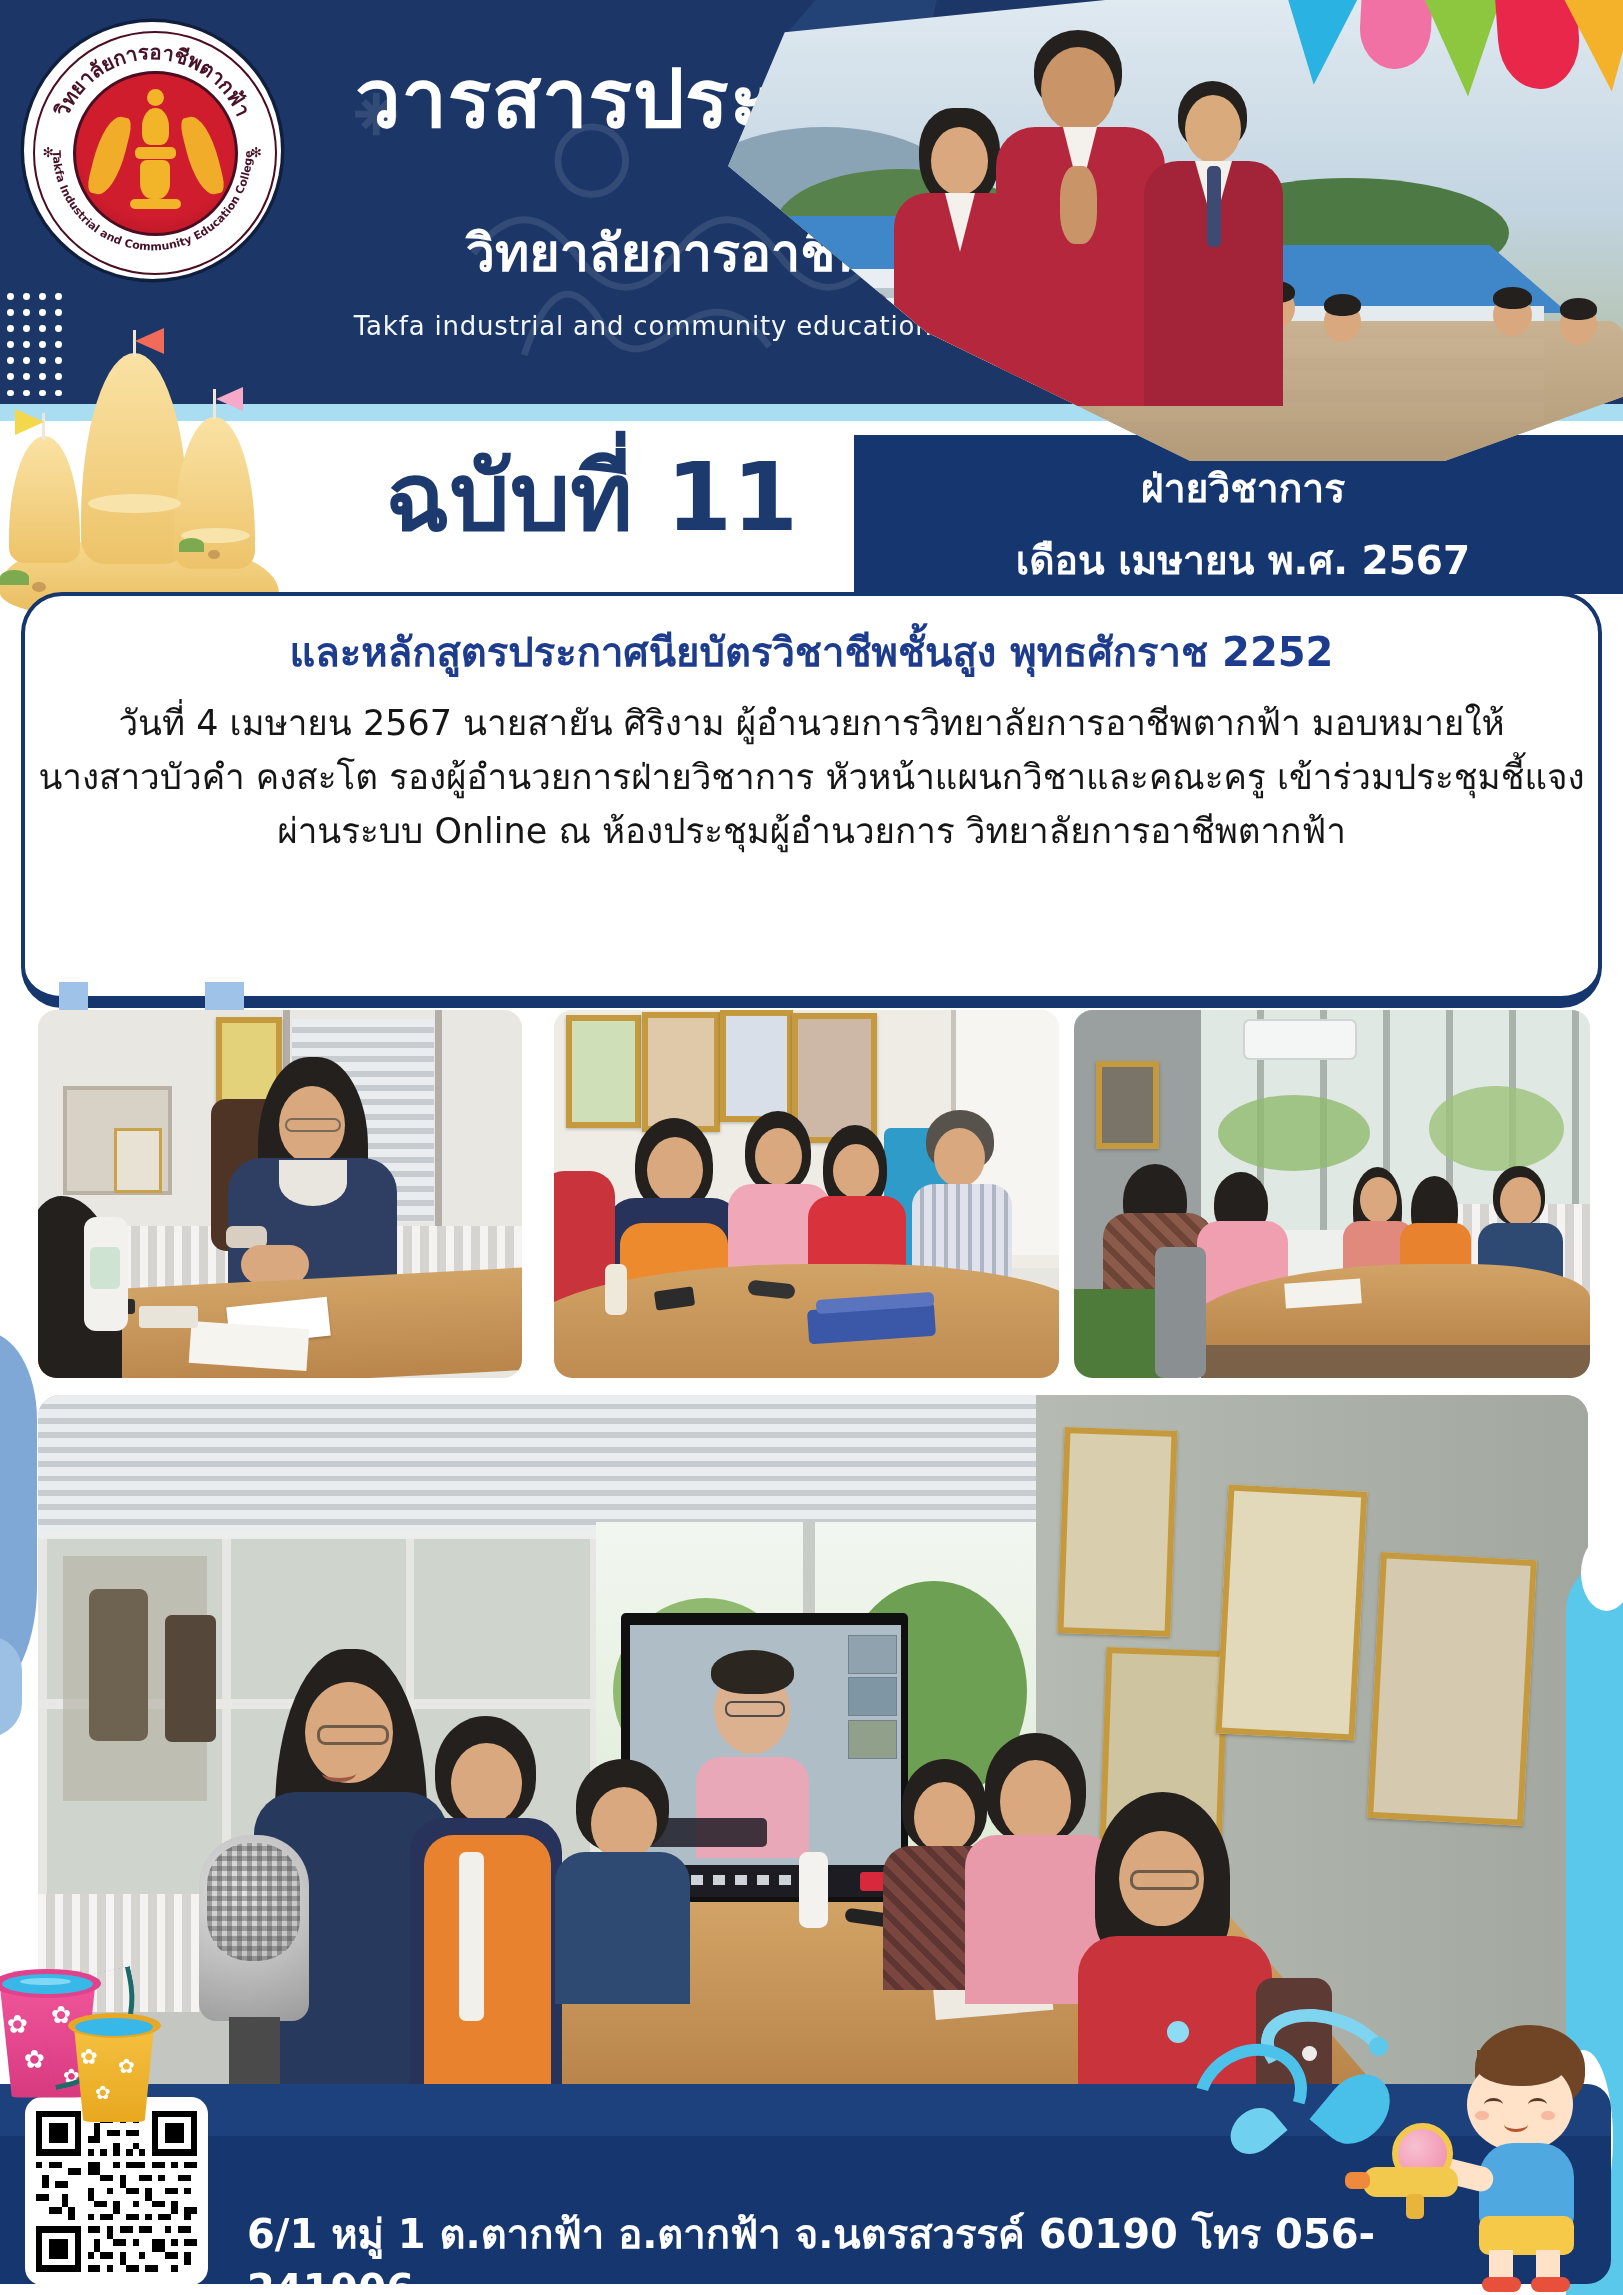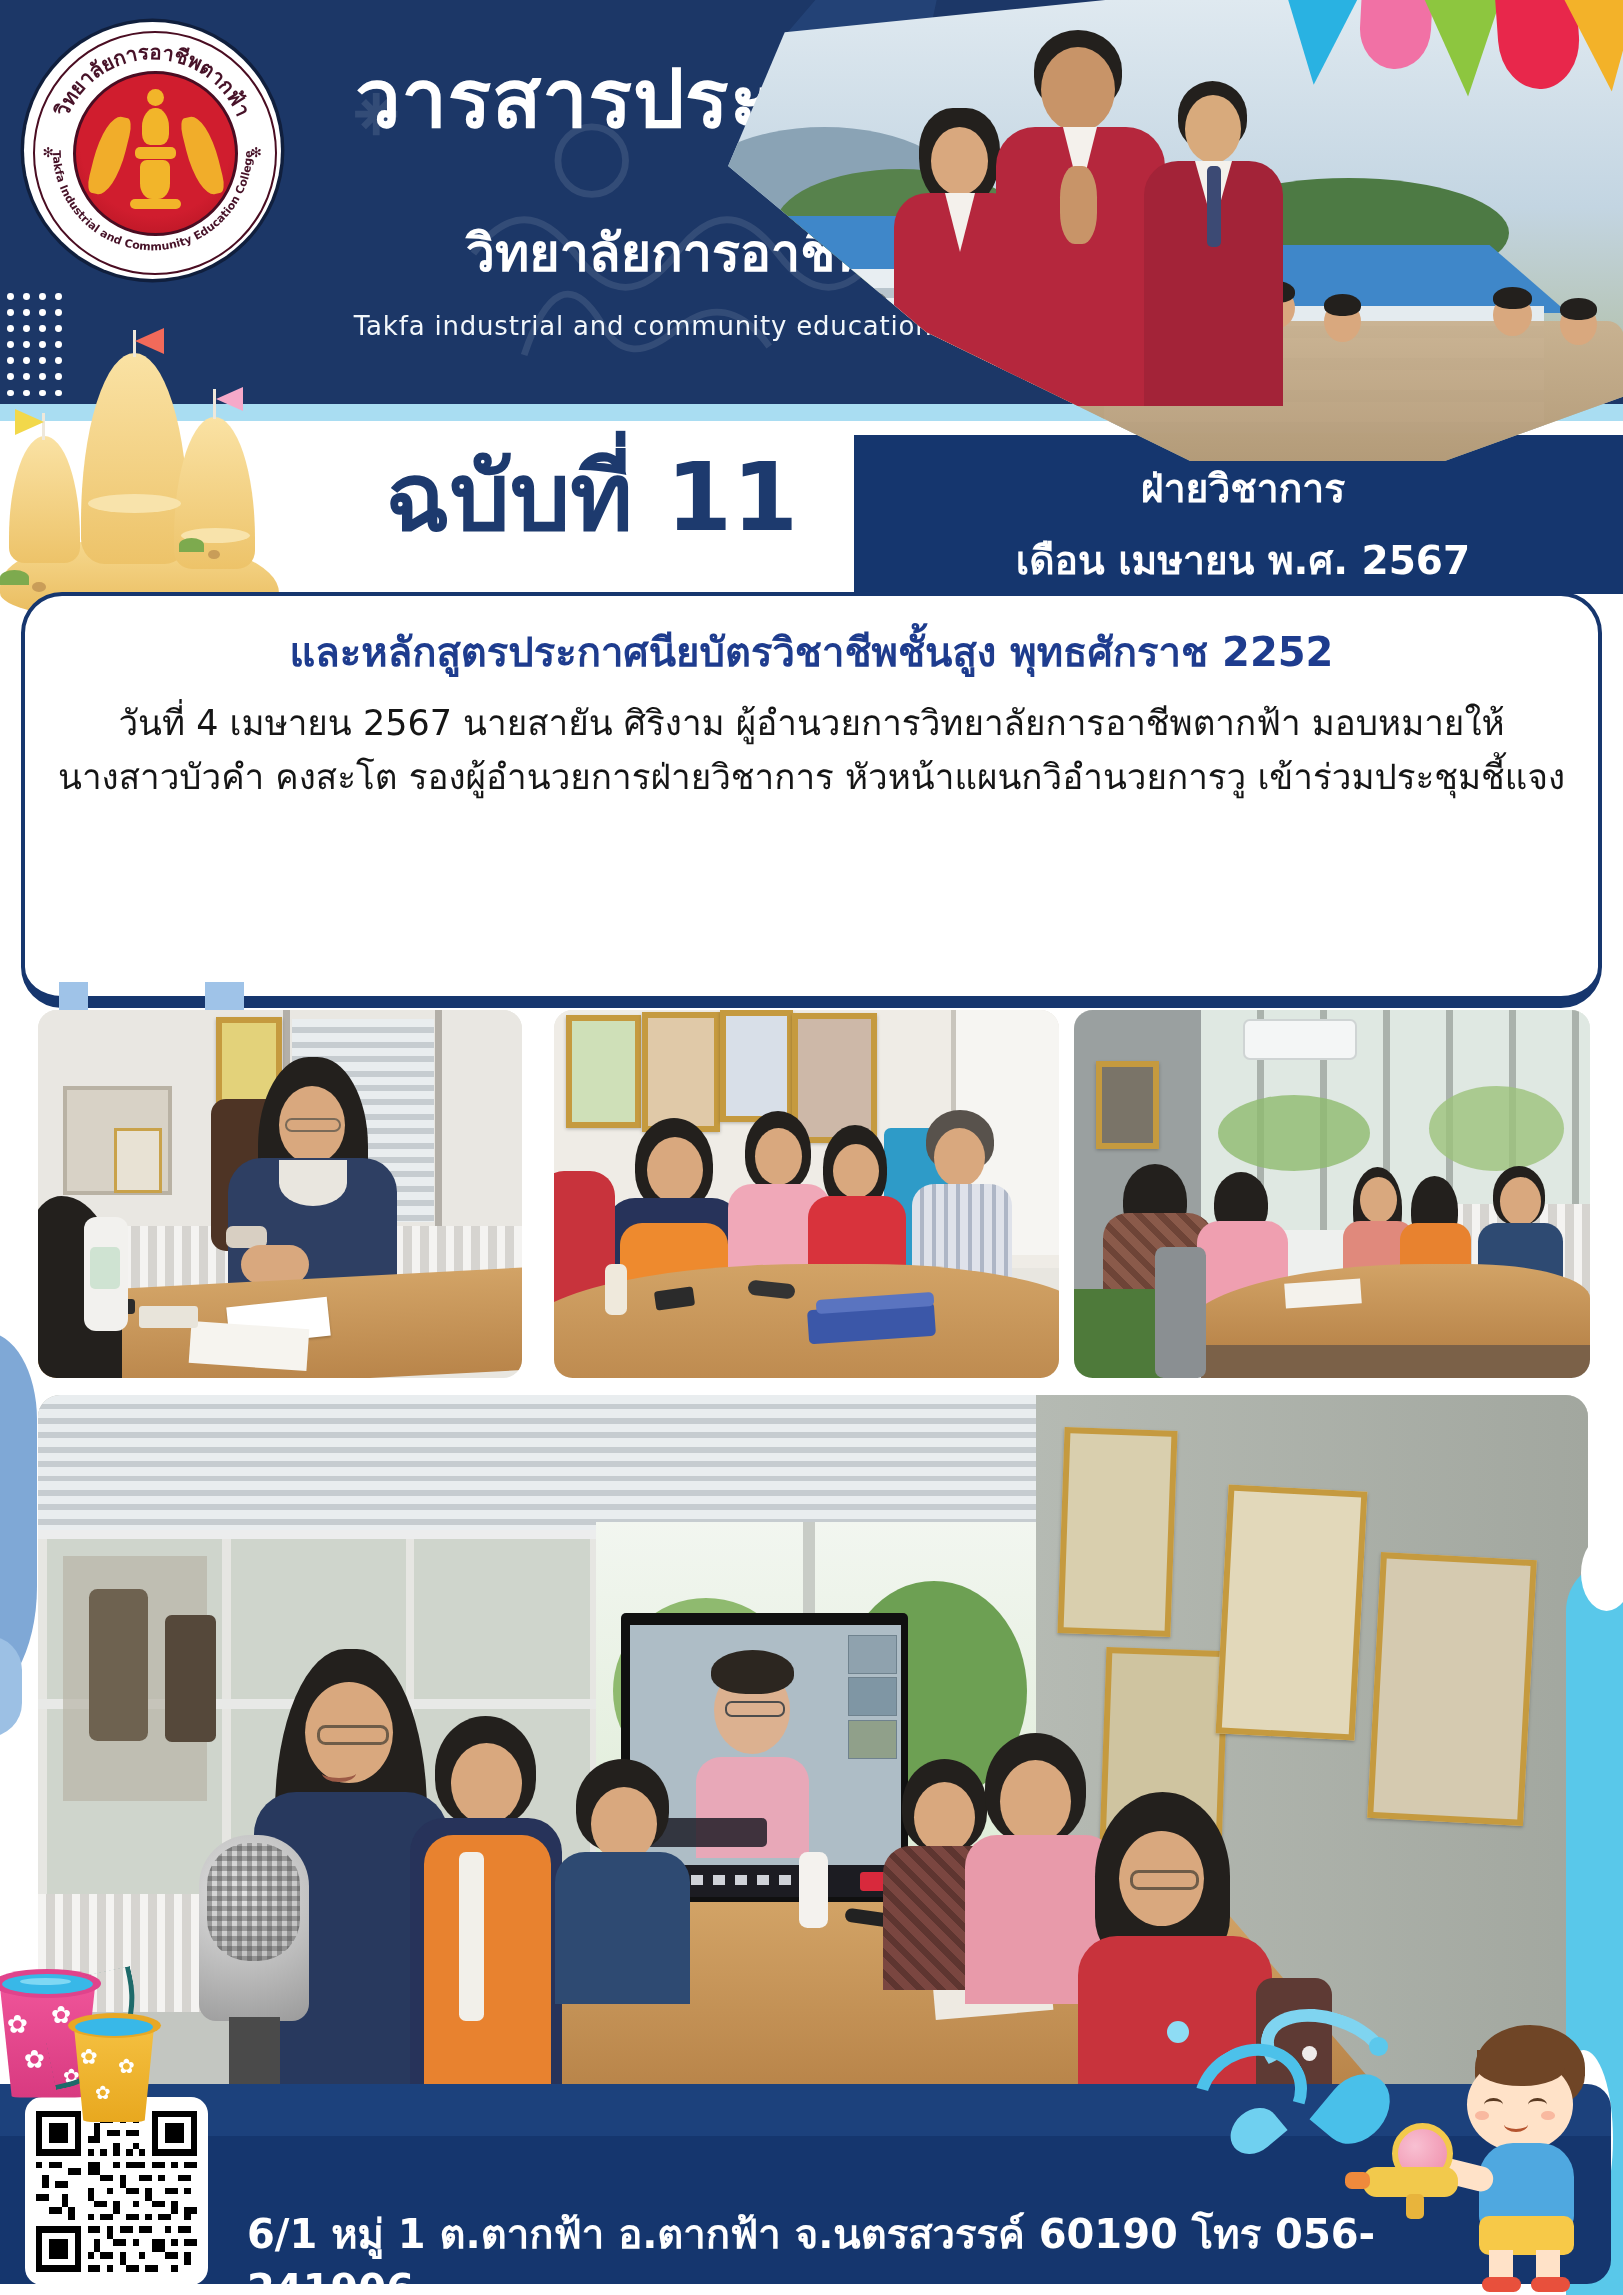--- a/index.html
+++ b/index.html
@@ -227,21 +227,22 @@
     <i class="abs" style="left:32px;top:254px;width:13.5px;height:10px;background:#c99d58;border-radius:50%;"></i>
     <i class="abs" style="left:208px;top:222px;width:12px;height:9.3px;background:#c99d58;border-radius:50%;"></i>
   </div>
 
   <div class="abs artbox">
     <div style="margin-top:25px;">
       <div class="headline">และหลักสูตรประกาศนียบัตรวิชาชีพชั้นสูง พุทธศักราช 2252</div>
     </div>
     <div style="margin-top:12px;">
       <div class="bodytxt">วันที่ 4 เมษายน 2567  นายสายัน ศิริงาม ผู้อำนวยการวิทยาลัยการอาชีพตากฟ้า มอบหมายให้</div>
-      <div class="bodytxt">นางสาวบัวคำ คงสะโต รองผู้อำนวยการฝ่ายวิชาการ หัวหน้าแผนกวิอำนวยการวู เข้าร่วมประชุมชี้แจง</div>
+      <div class="bodytxt">นางสาวบัวคำ คงสะโต รองผู้อำนวยการฝ่ายวิชาการ หัวหน้าแผนกวิชาและคณะครู เข้าร่วมประชุมชี้แจง</div>
+      <div class="bodytxt">ผ่านระบบ Online ณ ห้องประชุมผู้อำนวยการ วิทยาลัยการอาชีพตากฟ้า</div>
     </div>
   </div>
 
   <i class="abs" style="left:59px;top:982px;width:29px;height:41px;background:#9fc3e8;"></i>
   <i class="abs" style="left:205px;top:982px;width:39px;height:41px;background:#9fc3e8;"></i>
 
   <i class="blob" style="left:-29px;top:1332px;width:66px;height:372px;background:#7fa8d6;border-radius:0 59px 76px 0/0 101px 135px 0;"></i>
   <i class="blob" style="left:-17px;top:1636px;width:39px;height:101px;background:#9cc0e4;border-radius:0 34px 34px 0;"></i>
 
   <div class="abs photo" style="left:38px;top:1010px;width:484px;height:368px;">

